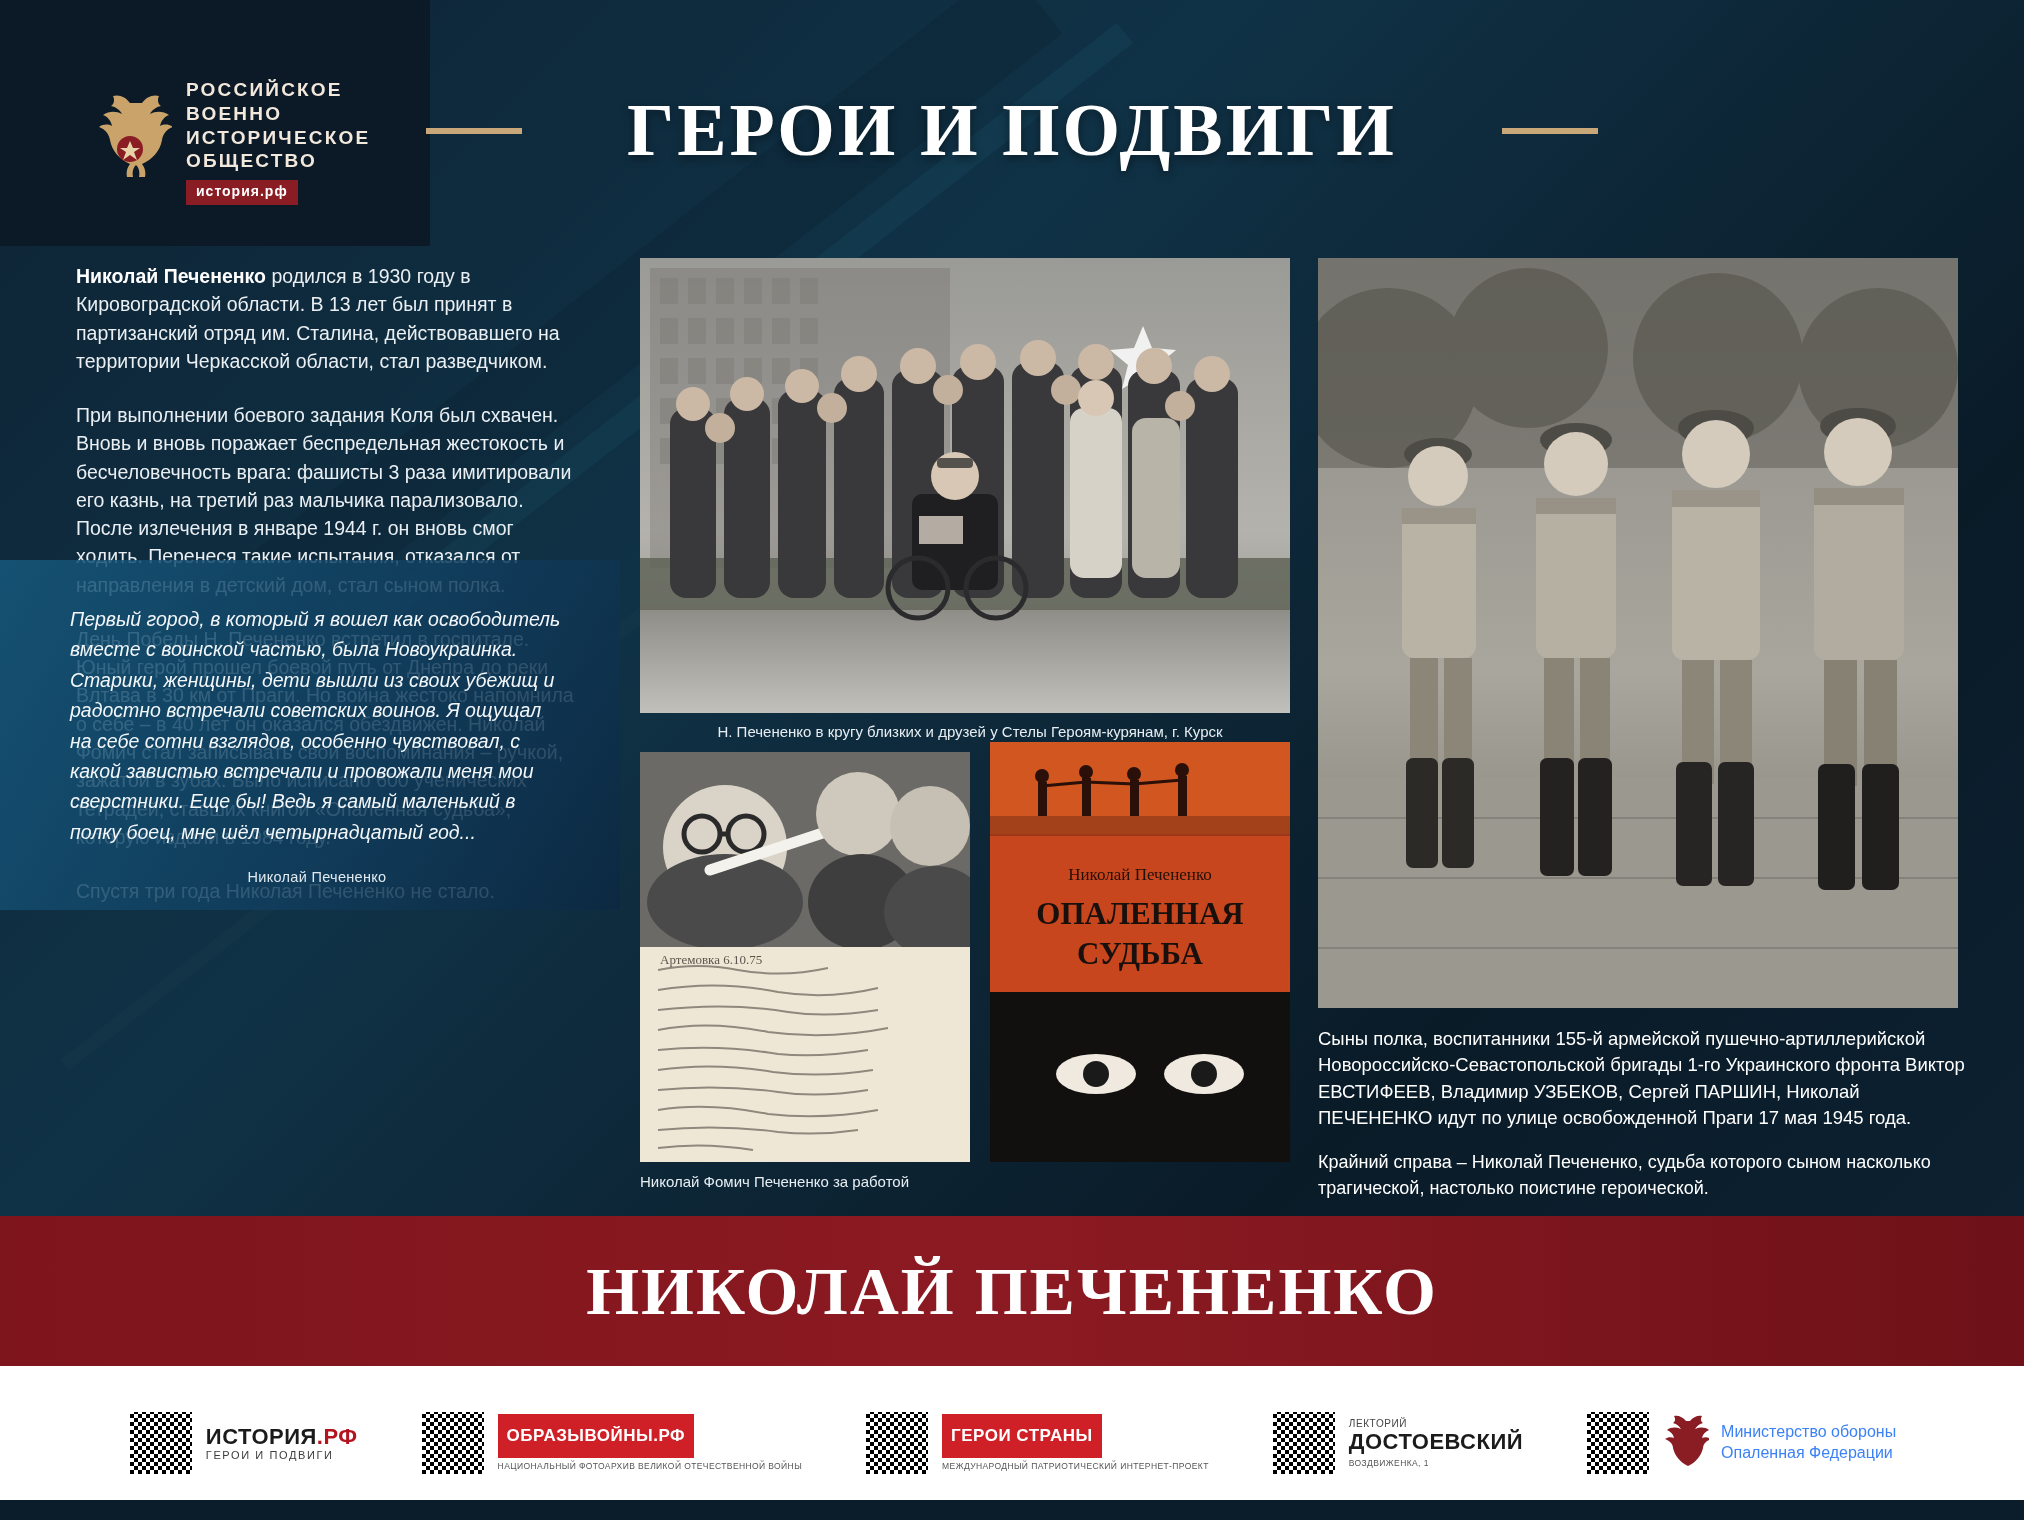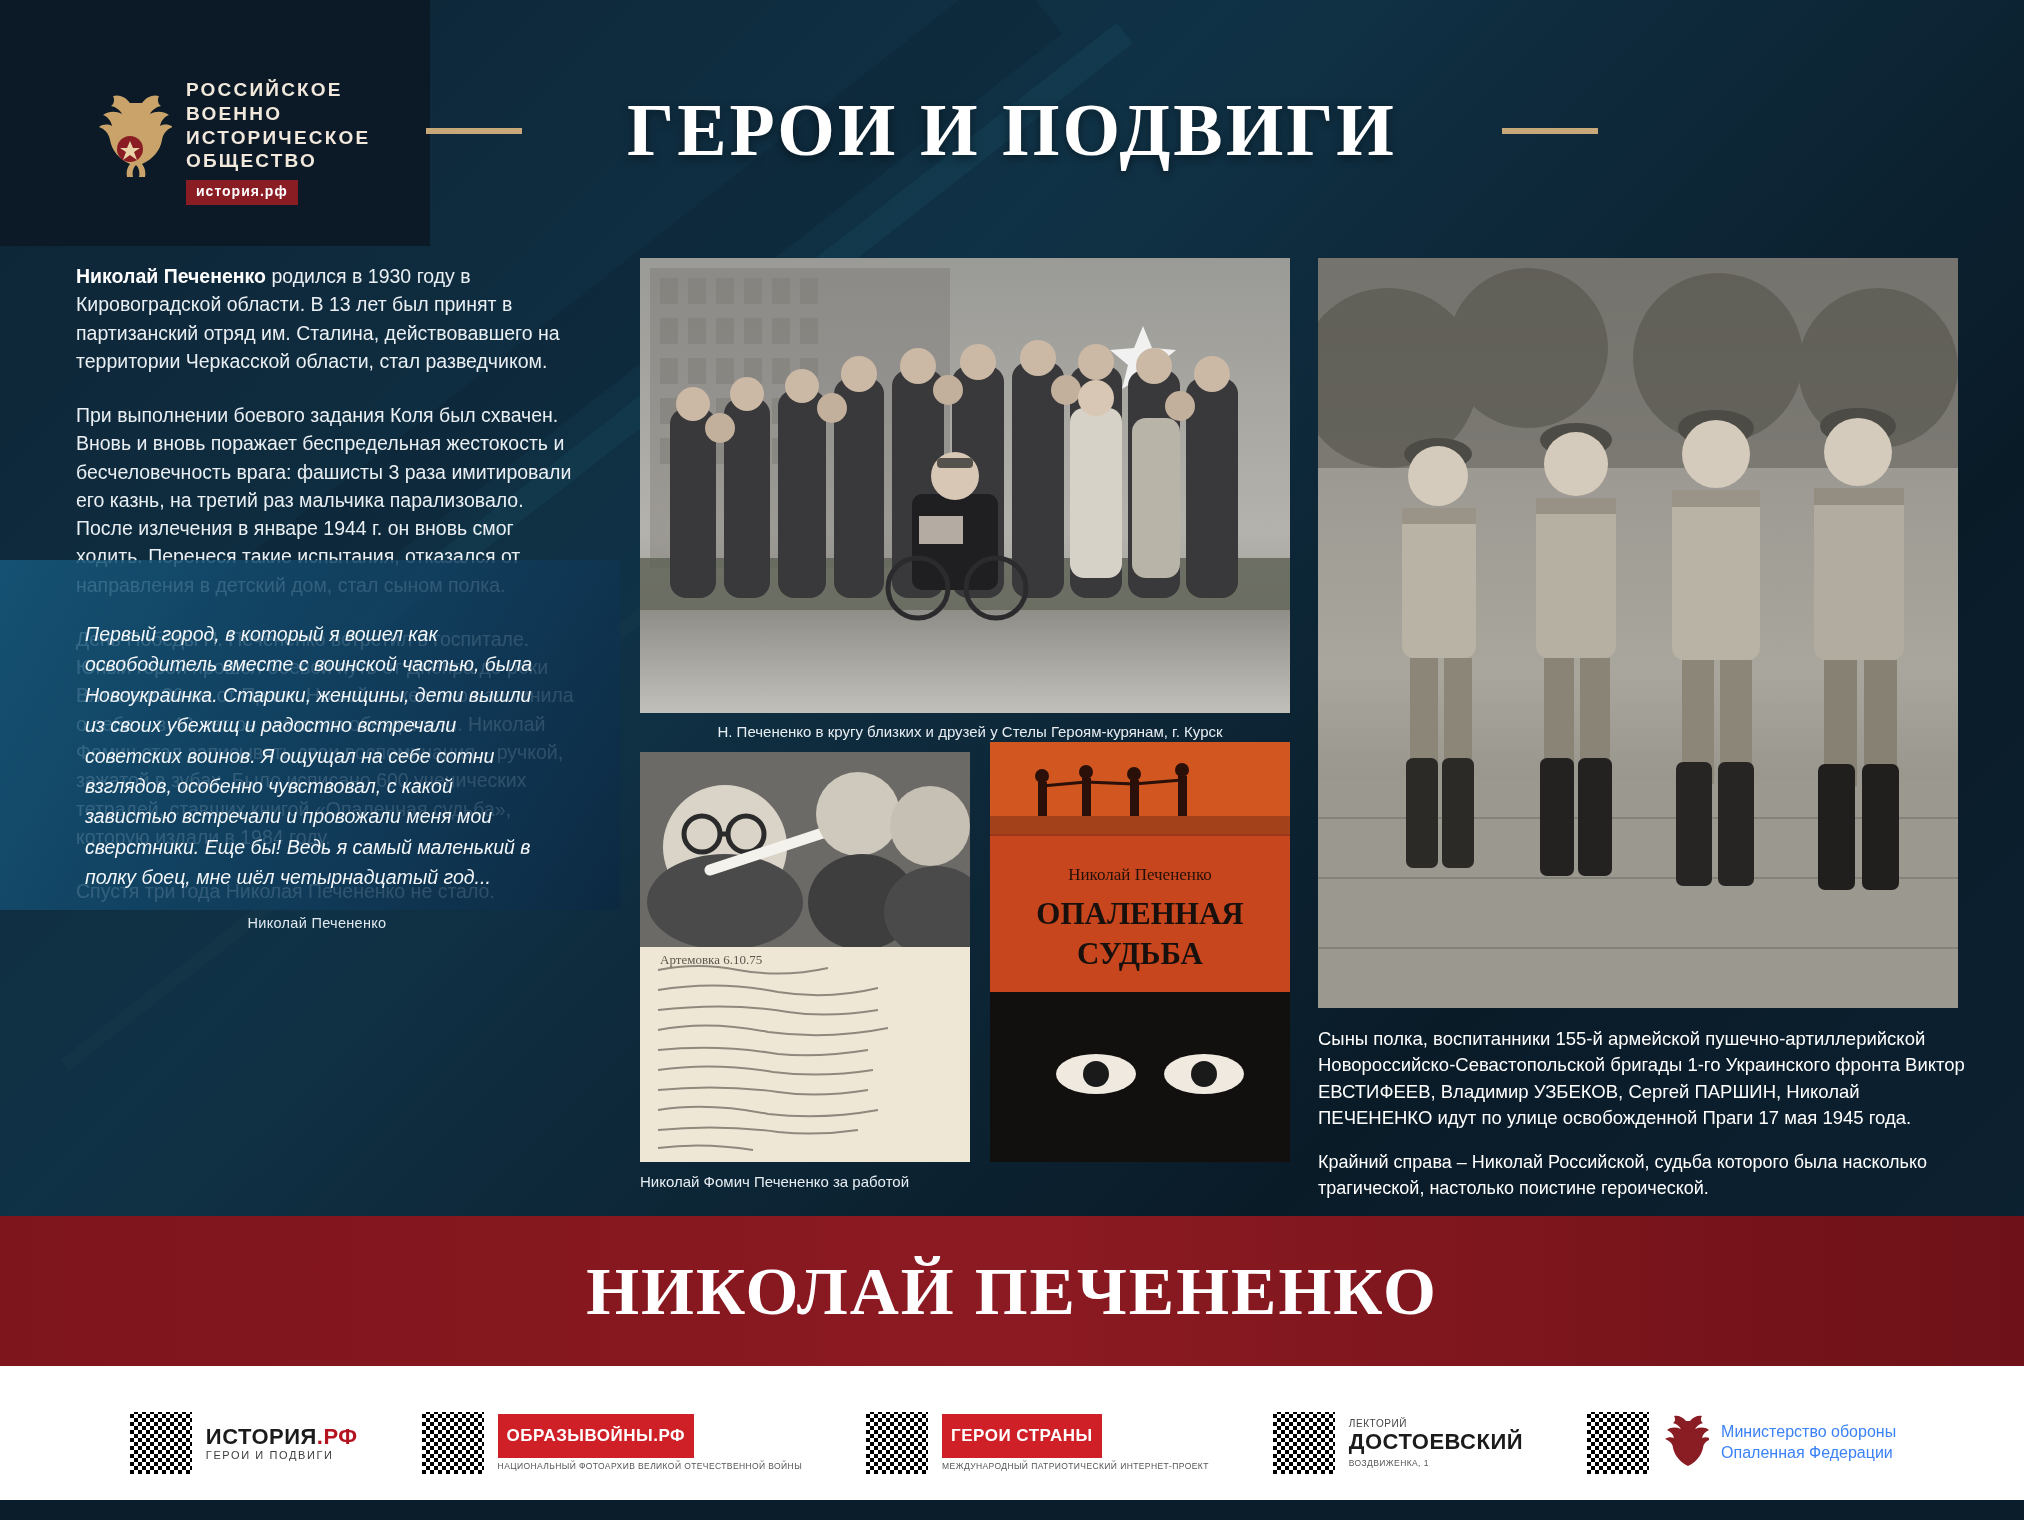--- a/index.html
+++ b/index.html
@@ -125,21 +125,21 @@
     left: 0;
     top: 560px;
     width: 620px;
     height: 350px;
     background: linear-gradient(120deg, rgba(22,88,124,0.85) 0%, rgba(16,60,92,0.85) 60%, rgba(12,40,66,0.85) 100%);
   }
   .quote-inner {
     padding: 44px 56px 0 70px;
   }
   .quote-inner p {
-    margin: 15px;
+    margin: 0;
     font-style: italic;
     font-size: 19.5px;
     line-height: 1.56;
     color: #f3f7fa;
   }
   .quote-author {
     margin-top: 22px;
     text-align: center;
     font-size: 14.5px;
     color: #dfe9ef;
@@ -582,21 +582,21 @@
           <rect x="506" y="402" width="33" height="126" fill="#878174"></rect>
           <rect x="546" y="402" width="33" height="126" fill="#878174"></rect>
           <rect x="500" y="506" width="37" height="126" rx="7" fill="#201f1d"></rect>
           <rect x="544" y="506" width="37" height="126" rx="7" fill="#201f1d"></rect>
         </g>
       </g>
     </svg>
   </div>
 
   <div class="rc" id="rc1">Сыны полка, воспитанники 155-й армейской пушечно-артиллерийской Новороссийско-Севастопольской бригады 1-го Украинского фронта Виктор ЕВСТИФЕЕВ, Владимир УЗБЕКОВ, Сергей ПАРШИН, Николай ПЕЧЕНЕНКО идут по улице освобожденной Праги 17 мая 1945 года.</div>
-  <div class="rc" id="rc2">Крайний справа – Николай Российской, судьба которого была насколько трагической, настолько поистине героической.</div>
+  <div class="rc" id="rc2">Крайний справа – Николай Печененко, судьба которого сыном насколько трагической, настолько поистине героической.</div>
 
   <div class="red-band">
     <div class="name">НИКОЛАЙ ПЕЧЕНЕНКО</div>
   </div>
 
   <div class="footer">
 
     <div class="f-item">
       <div class="qr"></div>
       <div class="f-txt">

